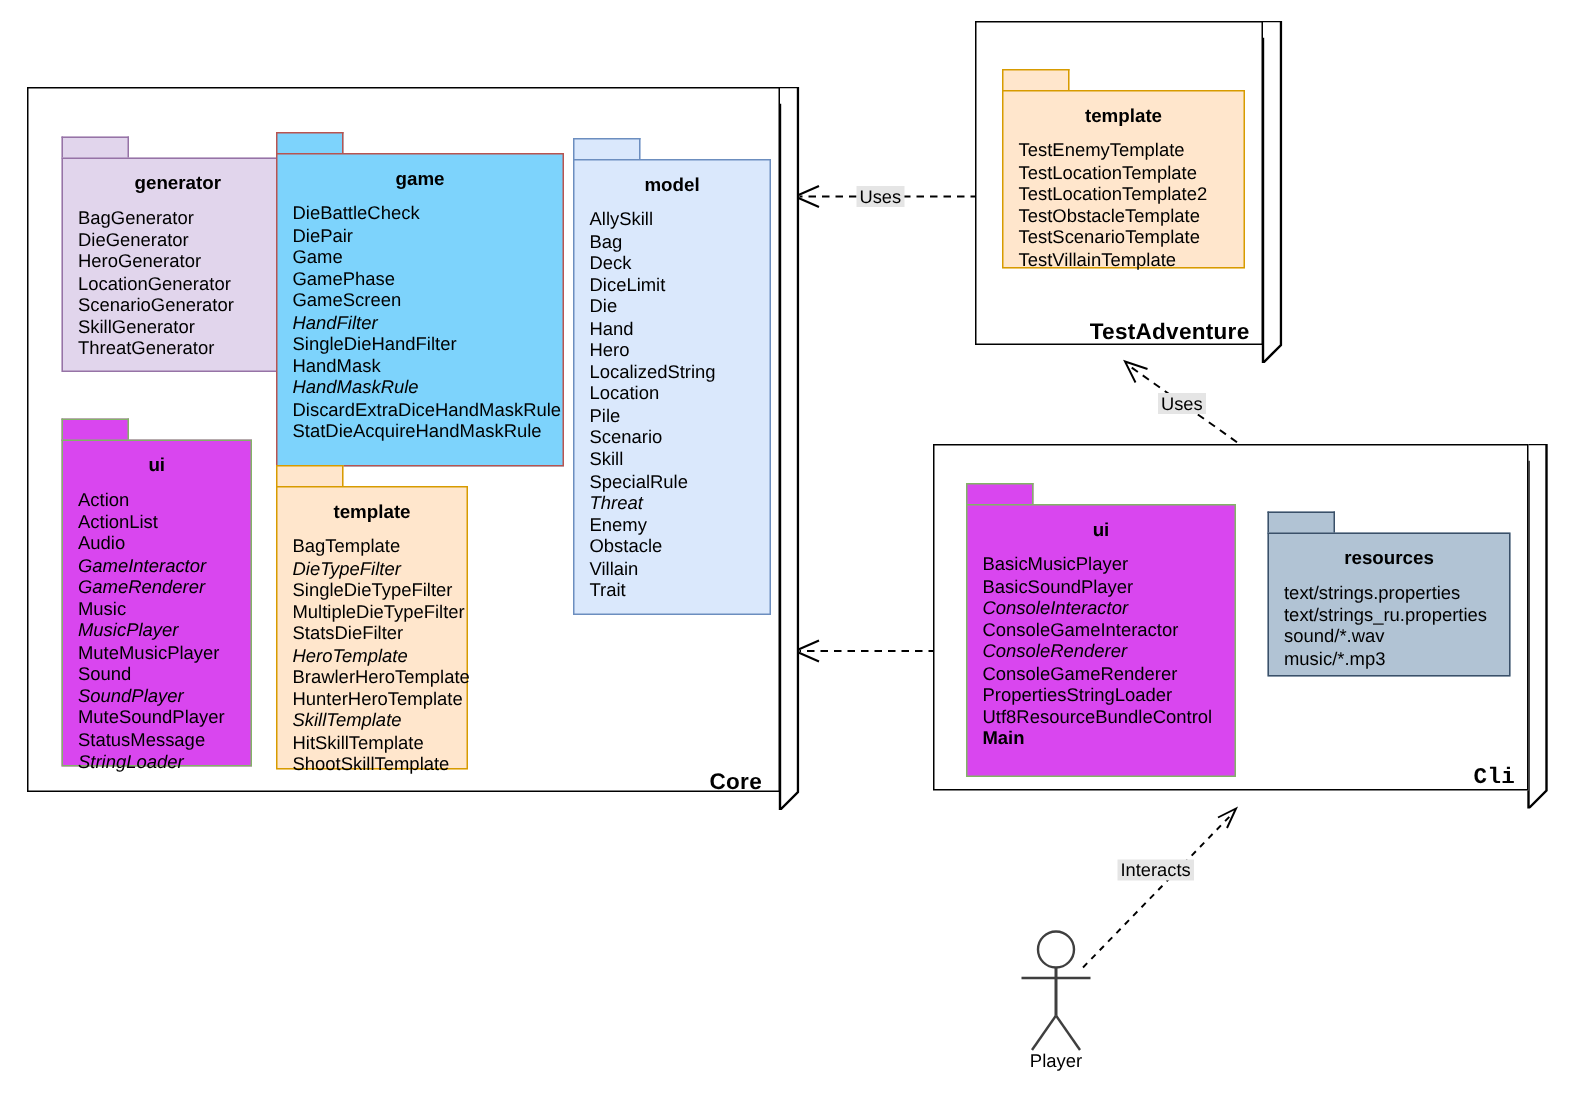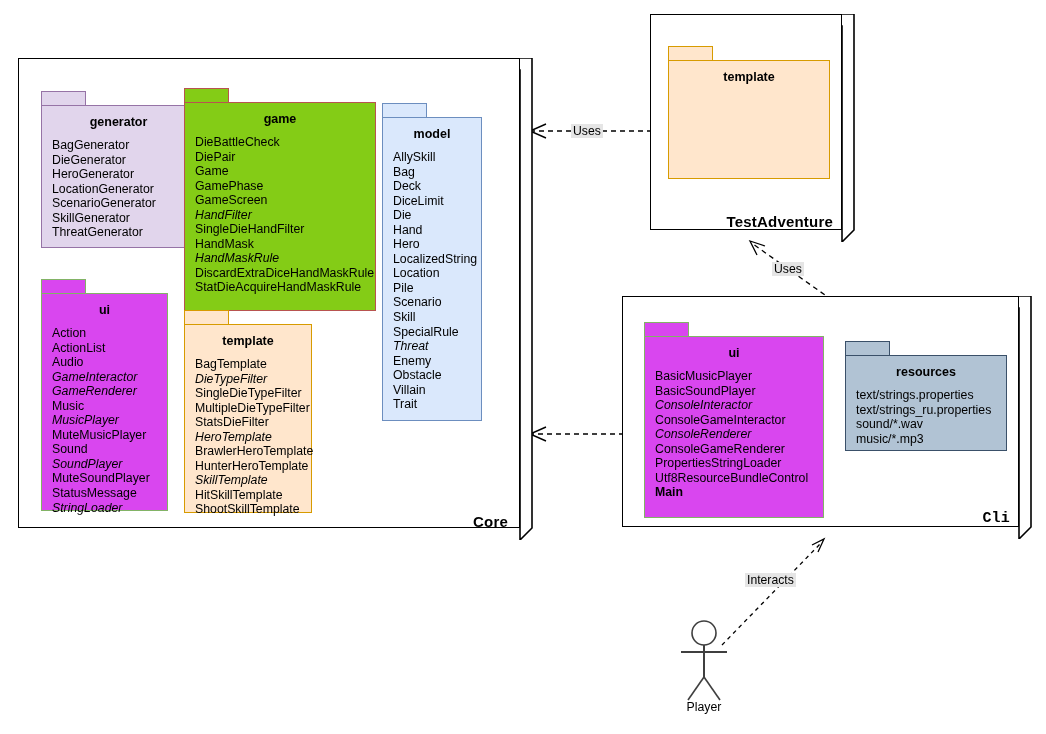--- a/index.html
+++ b/index.html
@@ -37,21 +37,21 @@
     text-align:center;font-size:12.5px;font-weight:bold;
     margin:3px 0 9px 0;line-height:14px;
   }
   .pkg ul{list-style:none;margin:0;padding:0 0 0 10px;}
   .pkg li{font-size:12.3px;line-height:14.55px;white-space:nowrap;}
   .pkg li.ital{font-style:italic;}
   .pkg li.bold{font-weight:bold;}
 
   
   .p-purple .tab,.p-purple .body{background:#e1d5ec;border-color:#9673a6;}
-  .p-red    .tab,.p-red    .body{background:#84cc16;border-color:#b85450;}
+  .p-red    .tab,.p-red    .body{background:#7dd3fc;border-color:#b85450;}
   .p-blue   .tab,.p-blue   .body{background:#dae8fc;border-color:#6c8ebf;}
   .p-green  .tab,.p-green  .body{background:#d946ef;border-color:#82b366;}
   .p-orange .tab,.p-orange .body{background:#ffe6cc;border-color:#d79b00;}
   .p-slate  .tab,.p-slate  .body{background:#b1c3d4;border-color:#3a5069;}
 
   
   .edge-label{
     position:absolute;font-size:12.2px;background:#e5e5e5;
     padding:0 2px;white-space:nowrap;line-height:14px;
   }
@@ -132,21 +132,21 @@
             <li class="ital">HandFilter</li>
             <li>SingleDieHandFilter</li>
             <li>HandMask</li>
             <li class="ital">HandMaskRule</li>
             <li>DiscardExtraDiceHandMaskRule</li>
             <li>StatDieAcquireHandMaskRule</li>
           </ul>
       </div>
     </div>
 
-    <div class="pkg p-blue" style="left:364px;top:45px;width:100px;height:318px;">
+    <div class="pkg p-blue" style="left:364px;top:34px;width:132px;height:318px;">
       <div class="tab"></div>
       <div class="body">
         <div class="pkg-title">model</div>
         <ul>
             <li>AllySkill</li>
             <li>Bag</li>
             <li>Deck</li>
             <li>DiceLimit</li>
             <li>Die</li>
             <li>Hand</li>
@@ -213,20 +213,28 @@
     <svg class="layer" style="width:205px;height:228px;" viewBox="0 0 205 228">
       <polygon points="0,12 12,0 204,0 204,216 192,228 192,12" fill="#ffffff" stroke="#000" stroke-width="1.6"></polygon>
     </svg>
     <div class="face" style="right:13px;bottom:12px;"></div>
     <div class="outer-label" style="right:22px;bottom:12px;">TestAdventure</div>
 
     <div class="pkg p-orange" style="left:18px;top:32px;width:162px;height:133px;">
       <div class="tab"></div>
       <div class="body">
         <div class="pkg-title">template</div>
+        <ul>
+            <li>TestEnemyTemplate</li>
+            <li>TestLocationTemplate</li>
+            <li>TestLocationTemplate2</li>
+            <li>TestObstacleTemplate</li>
+            <li>TestScenarioTemplate</li>
+            <li>TestVillainTemplate</li>
+          </ul>
       </div>
     </div>
   </div>
 
   <div class="outerpkg" style="left:622px;top:296px;width:410px;height:243px;">
     <svg class="layer" style="width:410px;height:243px;" viewBox="0 0 410 243">
       <polygon points="0,12 12,0 409,0 409,231 397,243 397,12" fill="#ffffff" stroke="#000" stroke-width="1.6"></polygon>
     </svg>
     <div class="face" style="right:13px;bottom:12px;"></div>
     <div class="outer-label" style="right:22px;bottom:12px;font-family:Liberation Mono, monospace;">Cli</div>

